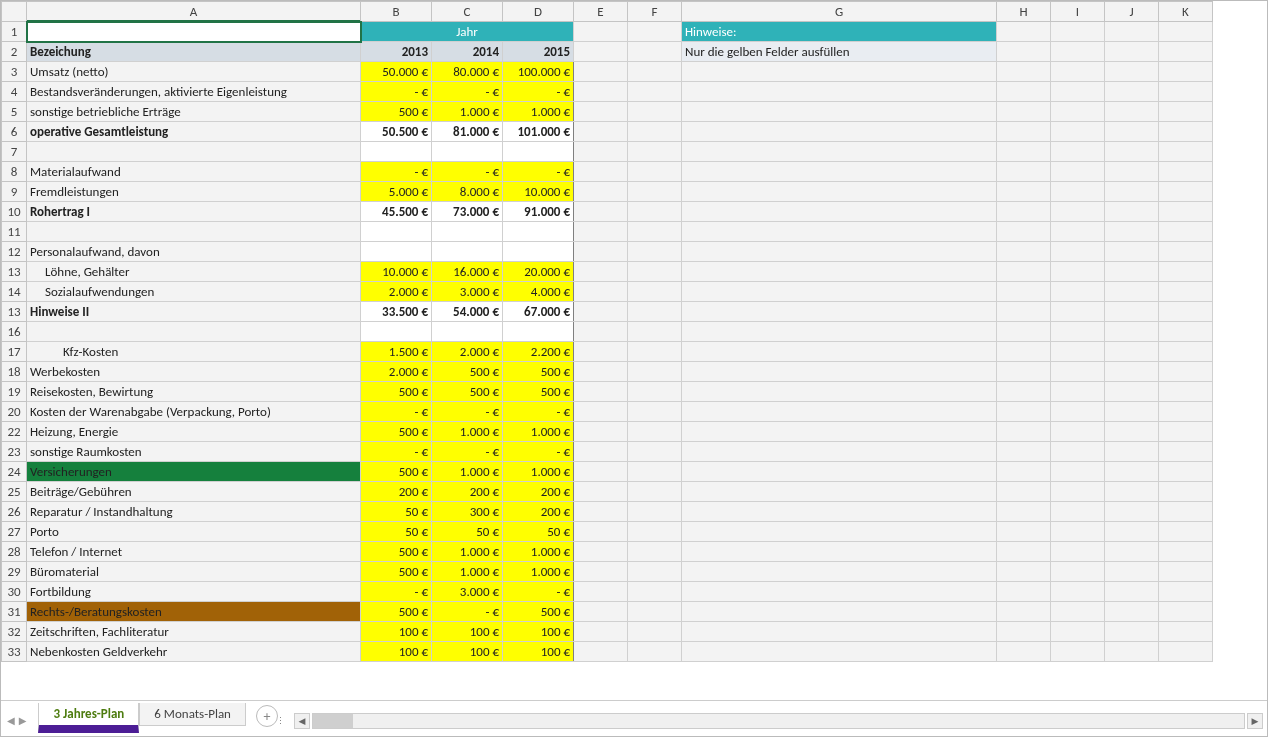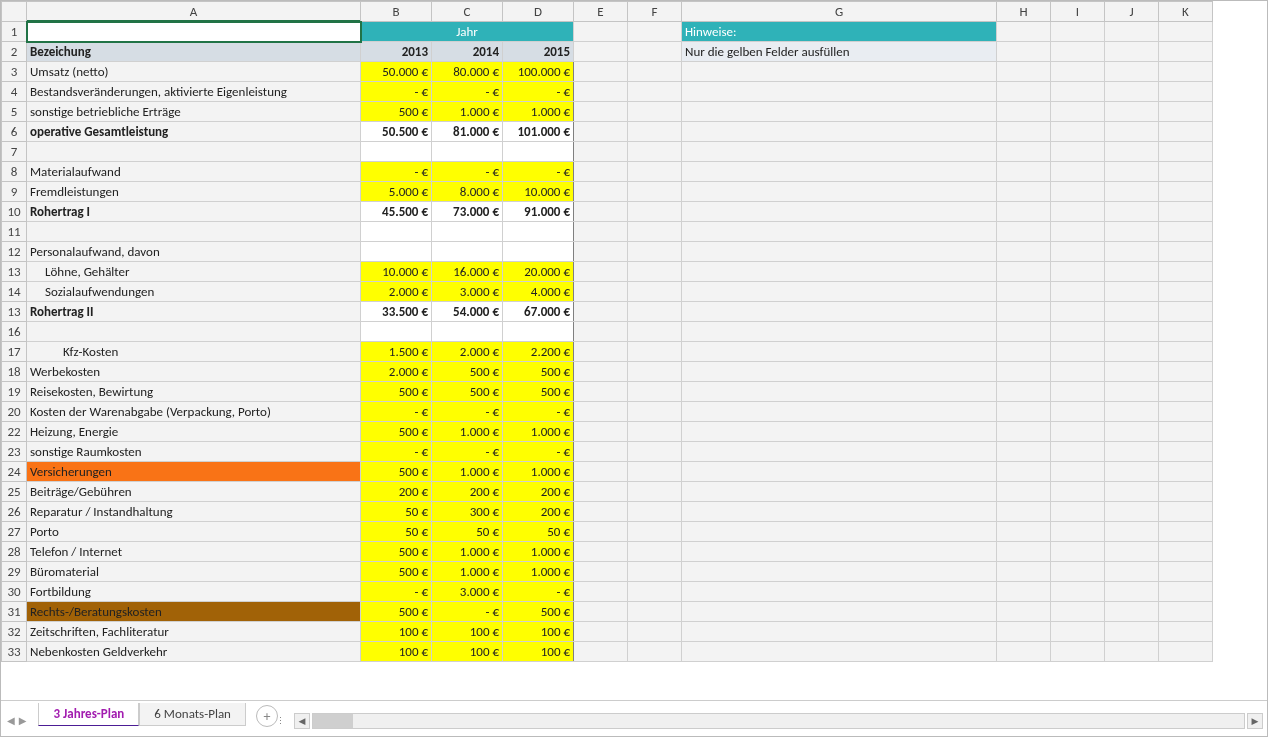--- a/index.html
+++ b/index.html
@@ -36,21 +36,21 @@
   .left-border { border-left: 1px solid #808080 !important; }
   .right-border { border-right: 1px solid #808080 !important; }
   td.default { background: #f3f3f3; }
 
   
   .bottombar { position:absolute; left:0; right:0; bottom:0; height:36px; border-top:1px solid #ccc; display:flex; background:#fff;}
   .tabstrip { display:flex; align-items:flex-start; height:100%; padding-left:4px;}
   .tabnav { display:flex; align-items:center; gap:4px; padding:4px 8px 0 6px; color:#999;}
   .tabnav span { cursor:default; font-size:10px;}
   .tab { padding:3px 14px 4px; border:1px solid #ccc; border-top:none; background:#fff; margin-top:2px; font-size:13px; cursor:pointer; position:relative;}
-  .tab.active { background:#fff; border-bottom:1px solid #4c1d95; font-weight:600; color:#a21caf;}
+  .tab.active { background:#fff; border-bottom:8px solid #4c1d95; font-weight:600; color:#4d7c0f;}
   .tab.inactive { background:#f3f3f3; color:#444;}
   .addtab { width:22px; height:22px; border:1px solid #bbb; border-radius:50%; display:flex; align-items:center; justify-content:center; margin:4px 0 0 10px; color:#888; font-size:14px; cursor:pointer;}
   .hscroll { flex:1; display:flex; align-items:center; padding:4px 4px 0 0; gap:2px;}
   .splitter { width:6px; height:20px; display:flex; flex-direction:column; gap:2px; justify-content:center; align-items:center; margin-right:8px;}
   .splitter i{width:1px;height:1px;background:#888;}
   .scrollbtn { width:16px; height:16px; display:flex; align-items:center; justify-content:center; background:#f0f0f0; border:1px solid #ccc; font-size:9px; color:#666; cursor:pointer;}
   .track { flex:1; height:16px; background:#f0f0f0; border:1px solid #ccc; position:relative;}
   .thumb { position:absolute; left:0; top:0; bottom:0; width:40px; background:#cfcfcf;}
 
   .indent { padding-left: 18px !important; }
@@ -281,21 +281,21 @@
             <td class="default"></td>
             <td class="default"></td>
             <td class="default"></td>
             <td class="default"></td>
             <td class="default"></td>
             <td class="default"></td>
             <td class="default"></td>
           </tr>
           <tr class="row-bb">
             <td class="rowhdr">13</td>
-            <td class="bold default" style="background: rgb(243, 243, 243); font-weight: bold;">Rohertrag II</td>
+            <td class="bold default" style="background: rgb(243, 243, 243); font-weight: bold;">Hinweise II</td>
             <td class="calc left-border">33.500 €</td>
             <td class="calc">54.000 €</td>
             <td class="calc right-border">67.000 €</td>
             <td class="default"></td>
             <td class="default"></td>
             <td class="default"></td>
             <td class="default"></td>
             <td class="default"></td>
             <td class="default"></td>
             <td class="default"></td>
@@ -393,21 +393,21 @@
             <td class="default"></td>
             <td class="default"></td>
             <td class="default"></td>
             <td class="default"></td>
             <td class="default"></td>
             <td class="default"></td>
             <td class="default"></td>
           </tr>
           <tr>
             <td class="rowhdr">24</td>
-            <td class="default" style="background: #f97316;">Versicherungen</td>
+            <td class="default" style="background: #15803d;">Versicherungen</td>
             <td class="yellow left-border">500 €</td>
             <td class="yellow">1.000 €</td>
             <td class="yellow right-border">1.000 €</td>
             <td class="default"></td>
             <td class="default"></td>
             <td class="default"></td>
             <td class="default"></td>
             <td class="default"></td>
             <td class="default"></td>
             <td class="default"></td>

